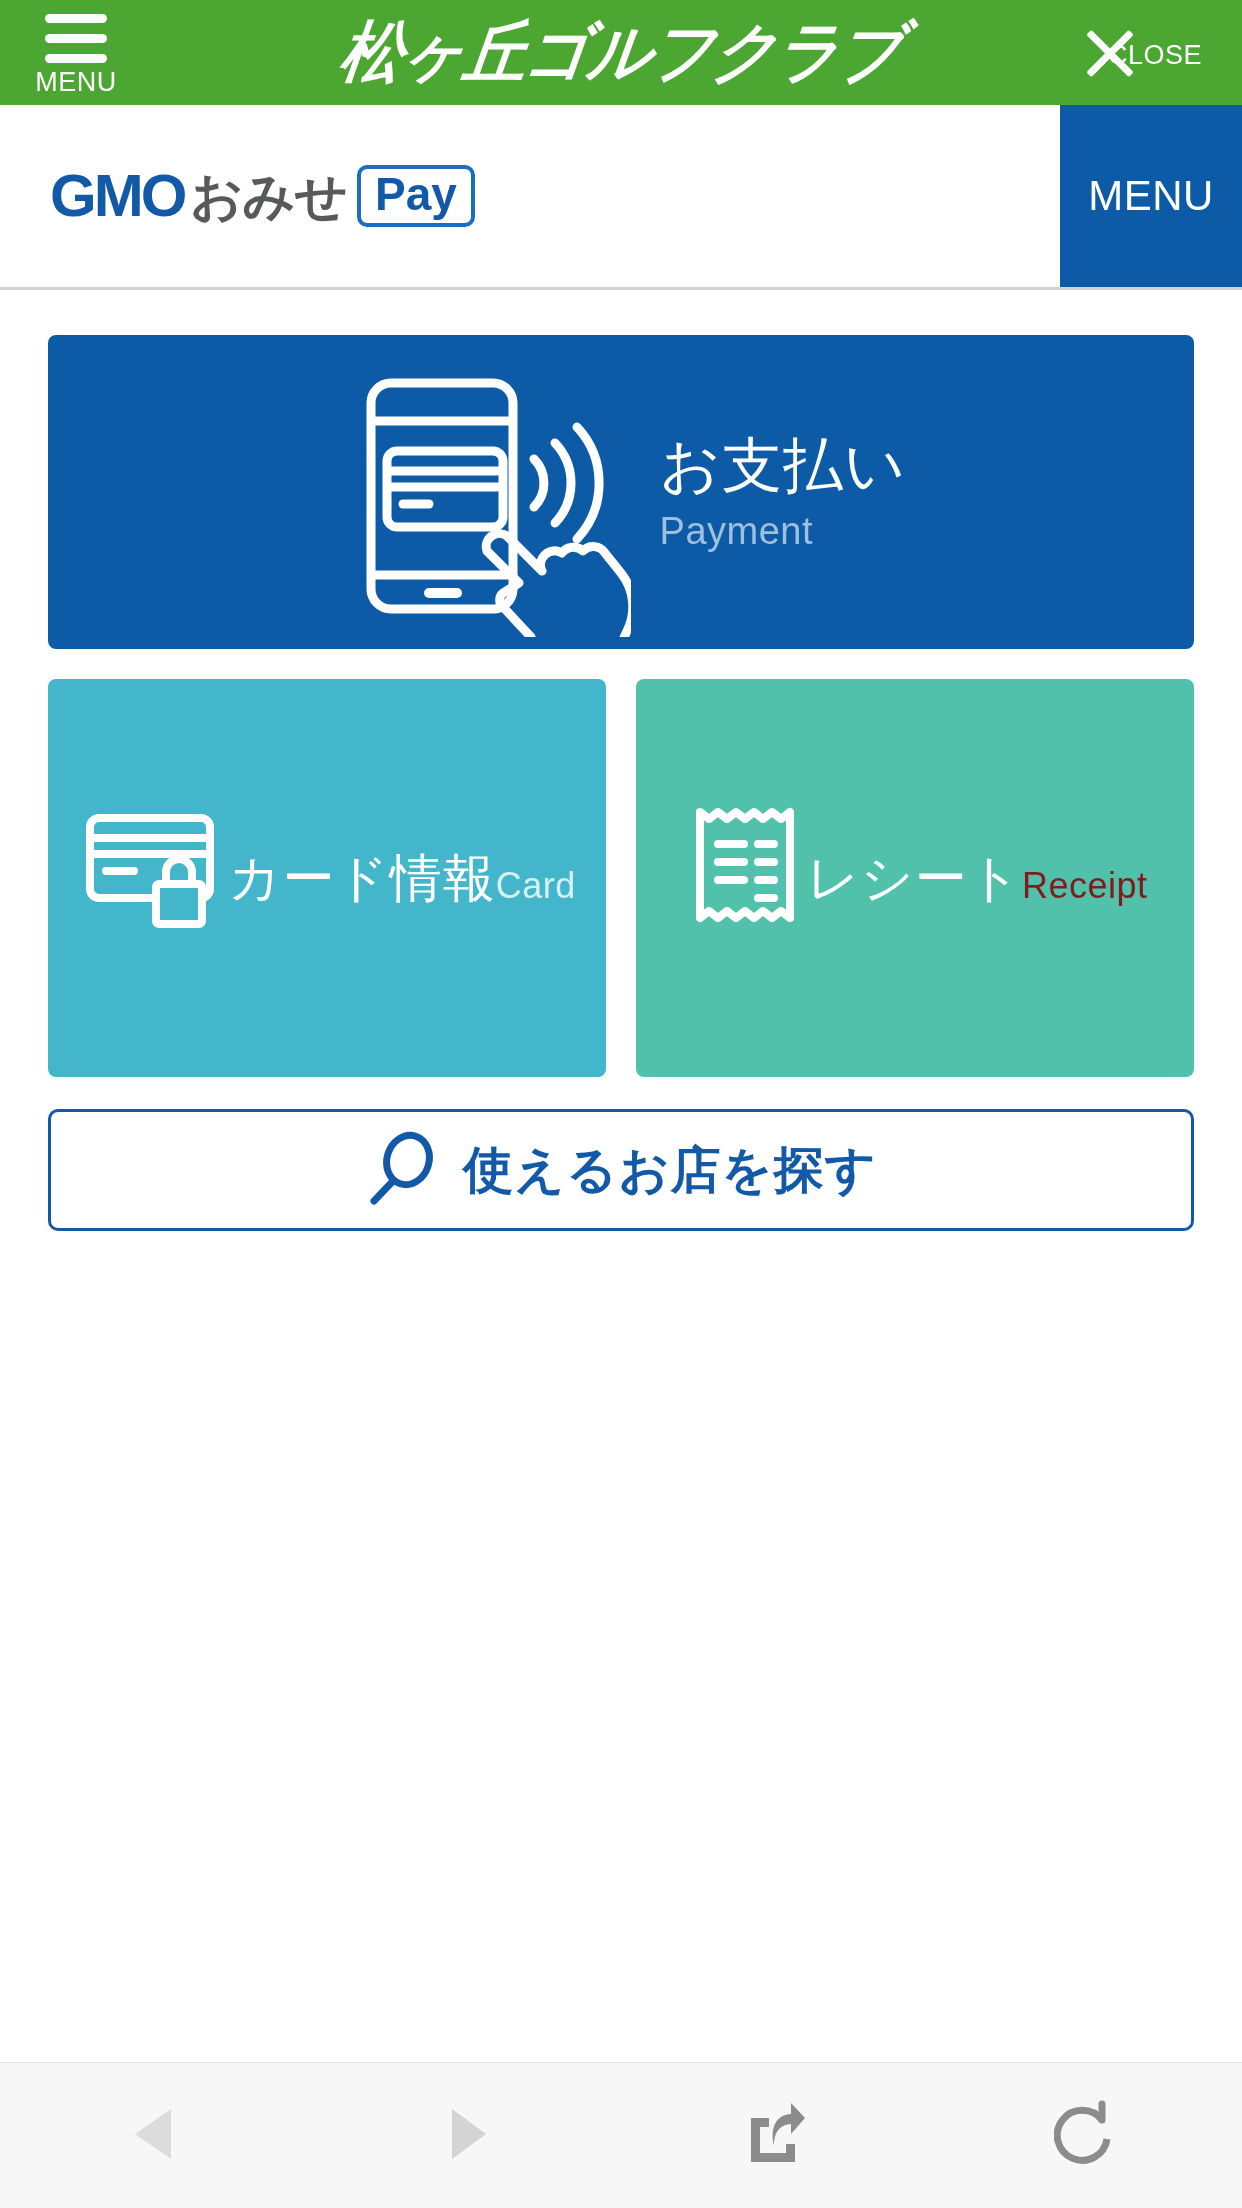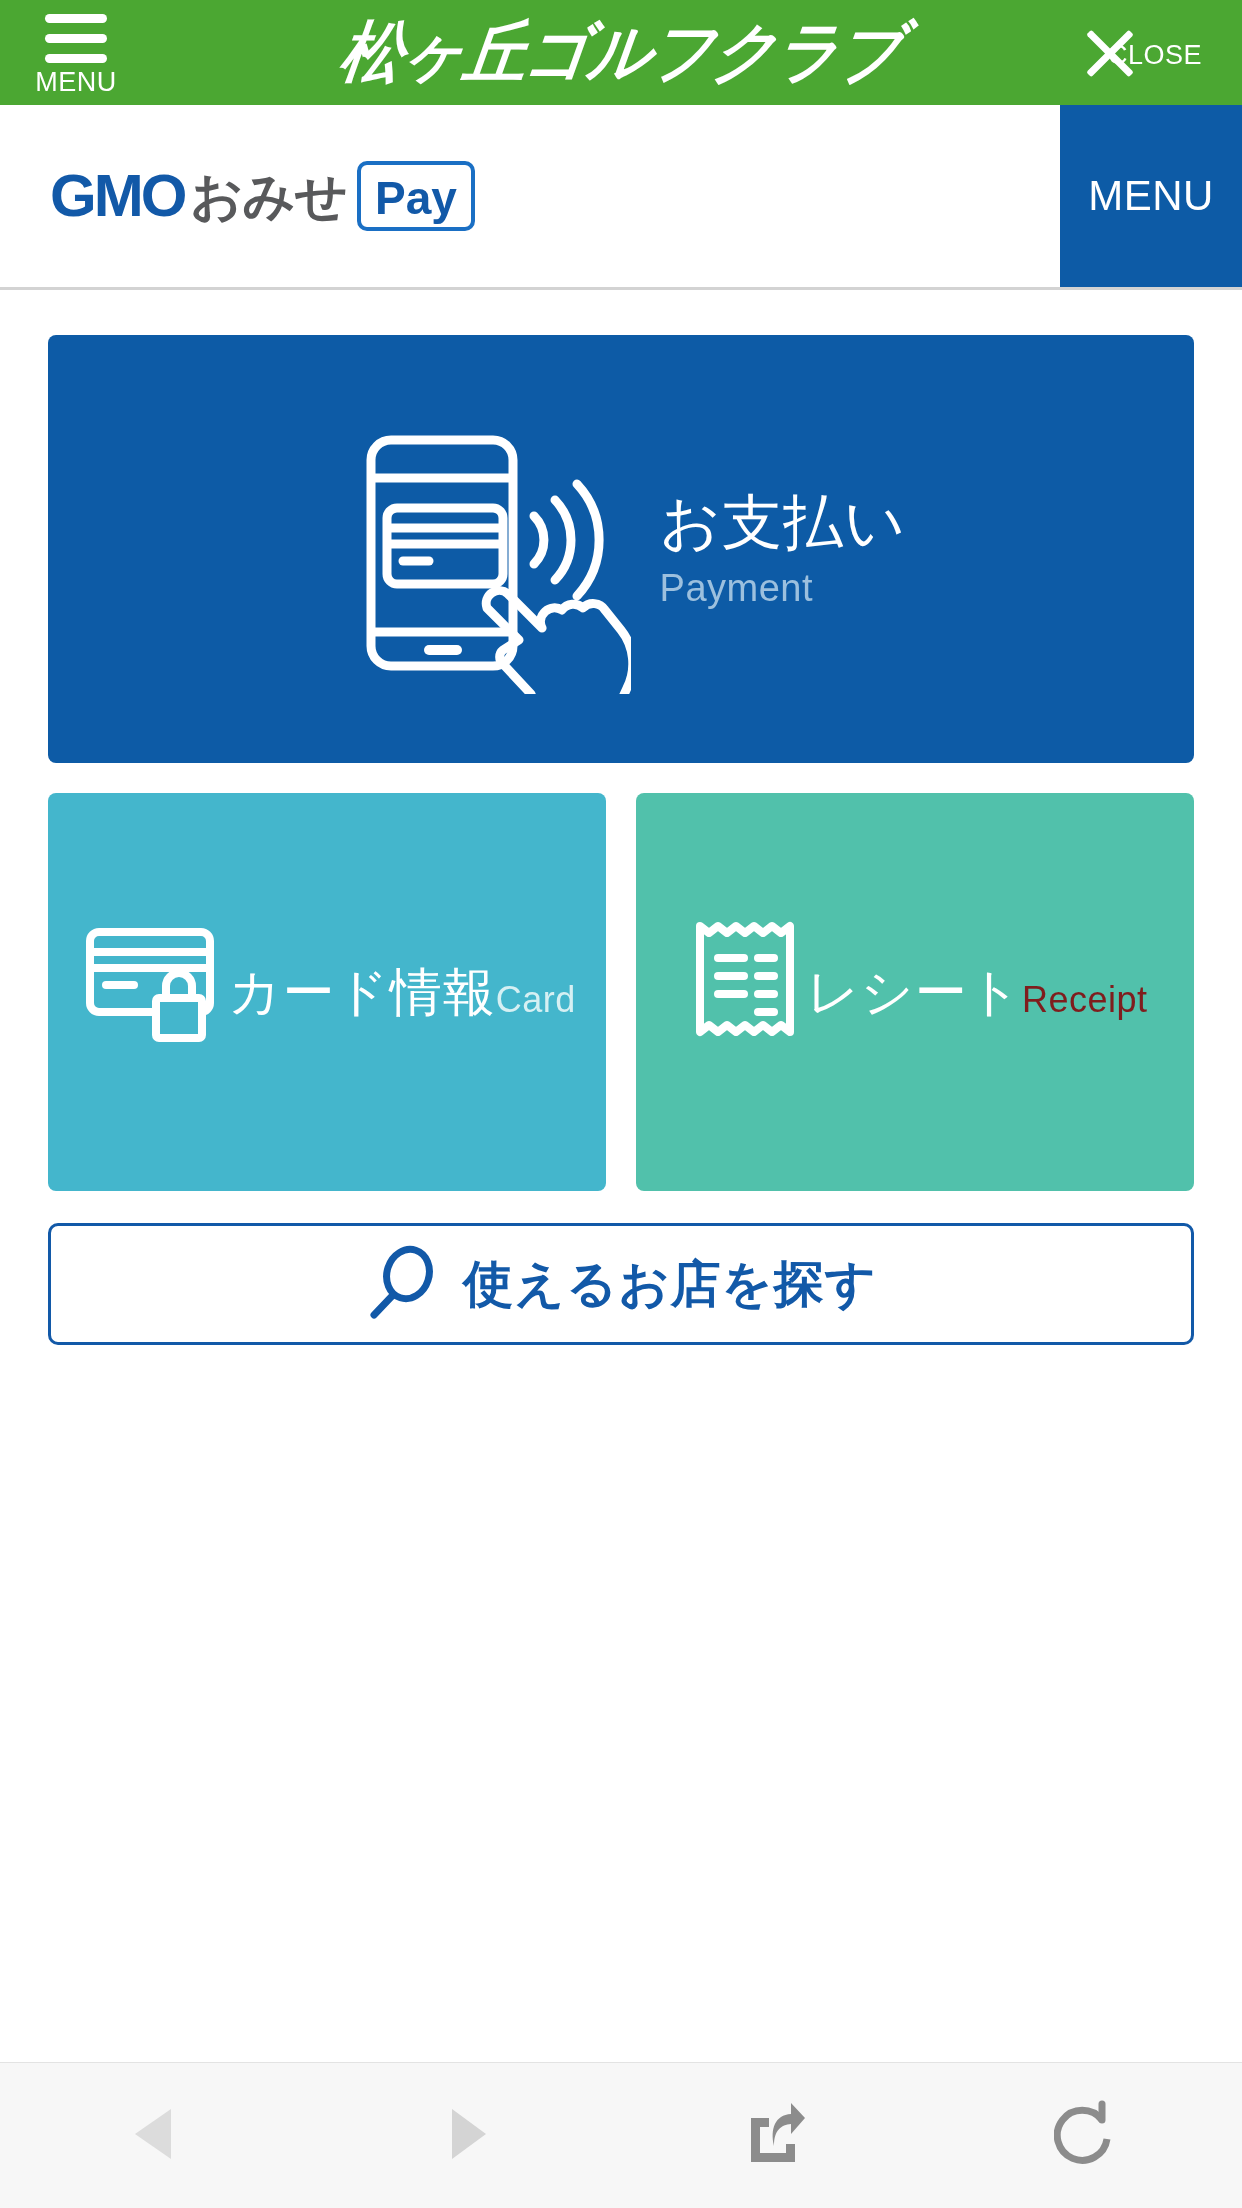--- a/index.html
+++ b/index.html
@@ -136,21 +136,21 @@
     line-height: 1;
     font-family: "DejaVu Sans", sans-serif;
   }
   .gmo-pay {
     margin-left: 10px;
     border: 4px solid #1a6fc4;
     border-radius: 10px;
     color: #1259a8;
     font-size: 46px;
     font-weight: bold;
-    padding: 9px 14px 5px 14px;
+    padding: 1px 14px 5px 14px;
     line-height: 1.05;
     font-family: "Liberation Sans", sans-serif;
   }
   .menu-panel {
     position: absolute;
     right: 0;
     top: 0;
     bottom: 0;
     width: 182px;
     background: #0d5ba6;
@@ -174,21 +174,21 @@
   .tile {
     border-radius: 8px;
     position: relative;
     cursor: pointer;
     box-sizing: border-box;
   }
 
   
   .tile-payment {
     margin-top: 45px;
-    height: 428px;
+    height: 314px;
     background: #0d5ba6;
     display: flex;
     align-items: center;
     justify-content: center;
     gap: 24px;
   }
   .tile-payment .icon-wrap {
     width: 300px;
     height: 290px;
     flex: none;

